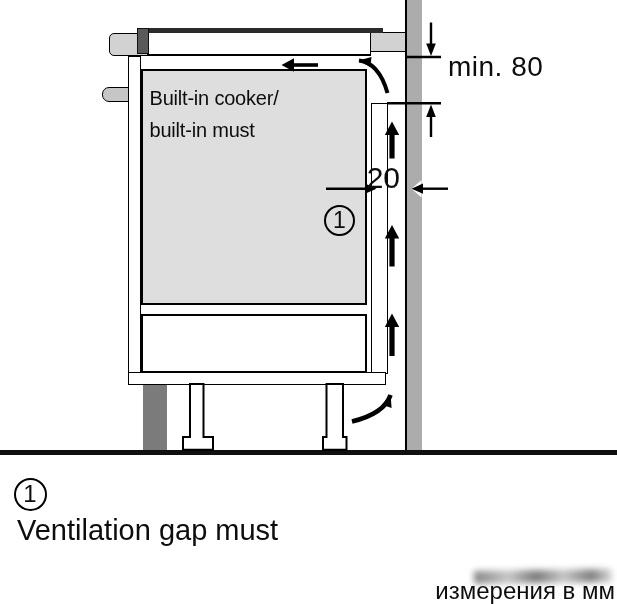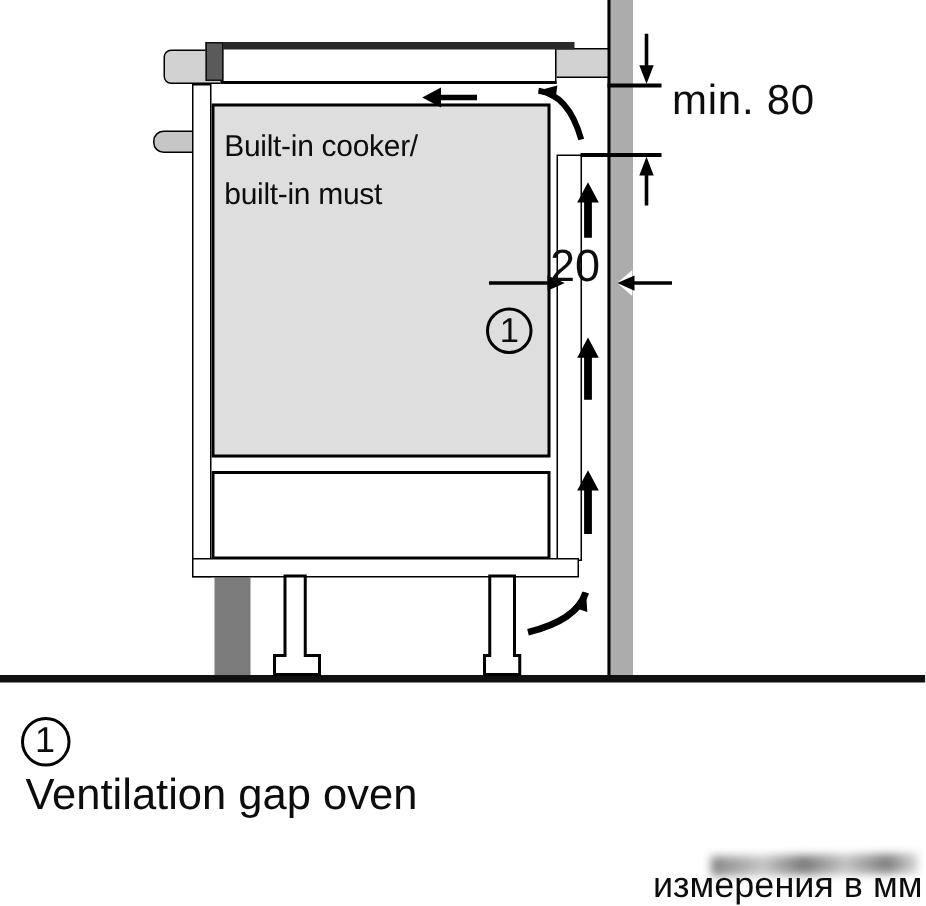--- a/index.html
+++ b/index.html
@@ -109,19 +109,19 @@
   <div class="abs dim-min45">min. 80</div>
   <div class="abs dim-20">20</div>
   <div class="abs callout-circle">
     <span>1</span>
   </div>
 
   <div class="abs legend-circle">
     <span>1</span>
   </div>
   <div class="abs legend-text">
-    <div>Ventilation gap oven</div>
+    <div>Ventilation gap must</div>
   </div>
 
   <div class="abs smudge"></div>
   <div class="abs units-note">измерения в мм</div>
 
 </div>
 
 </body></html>

